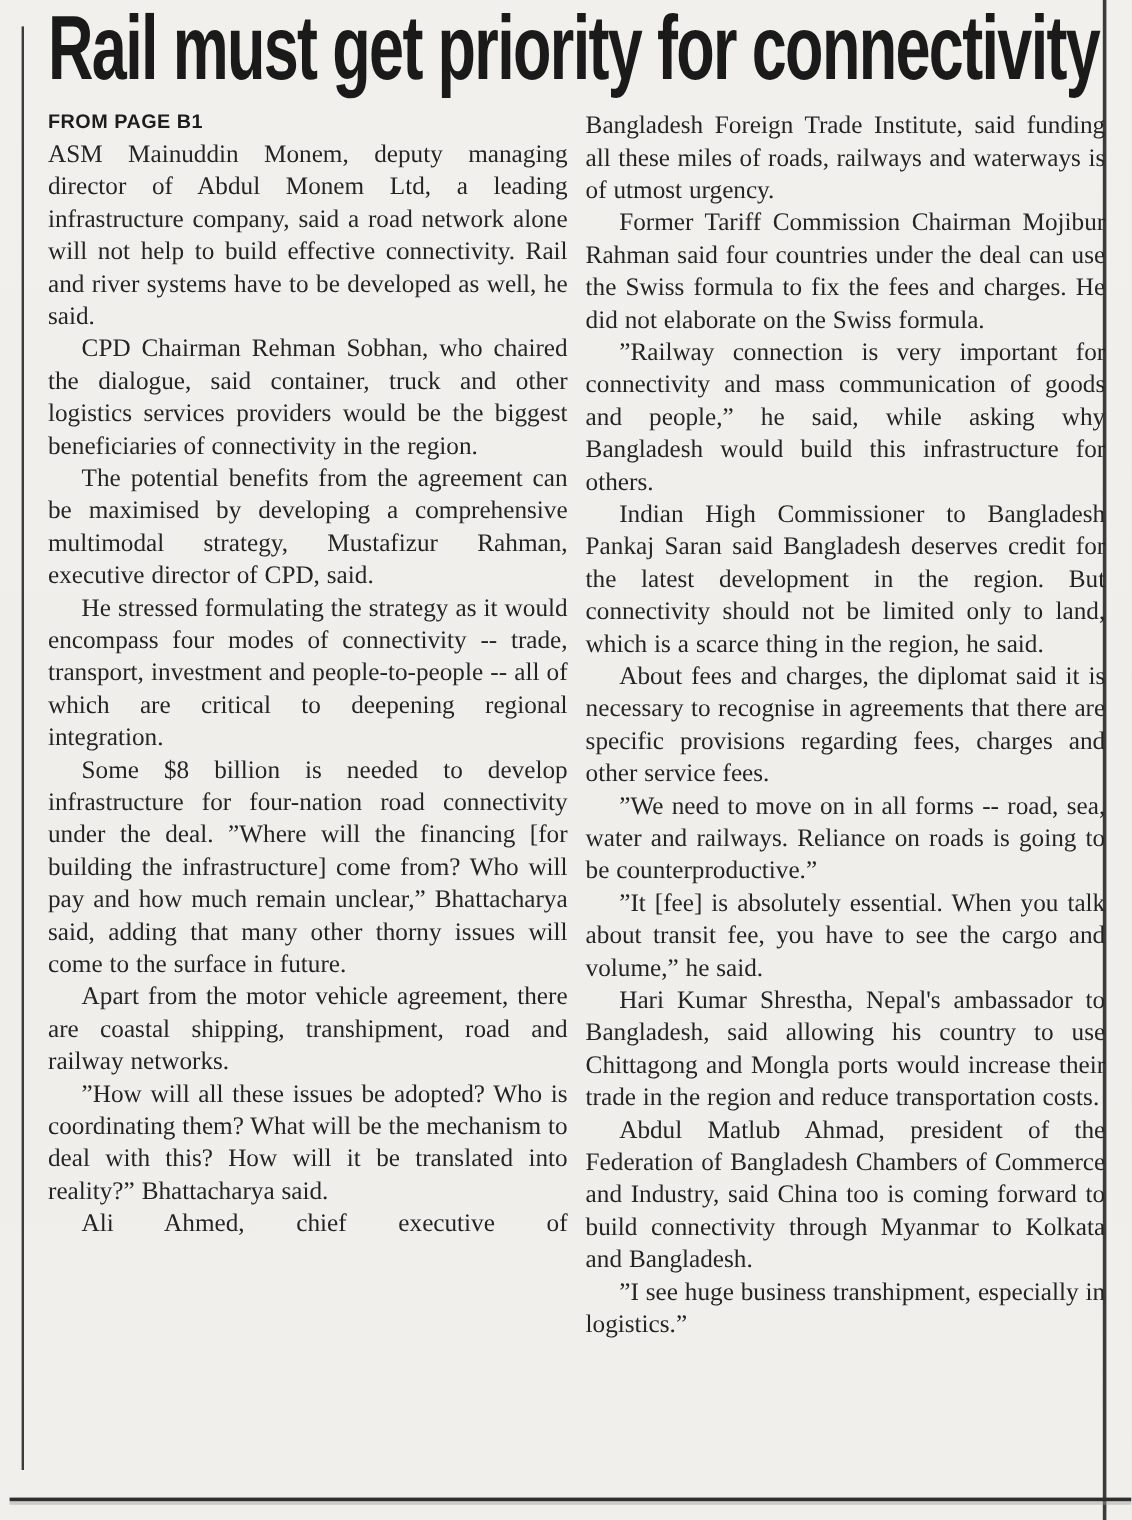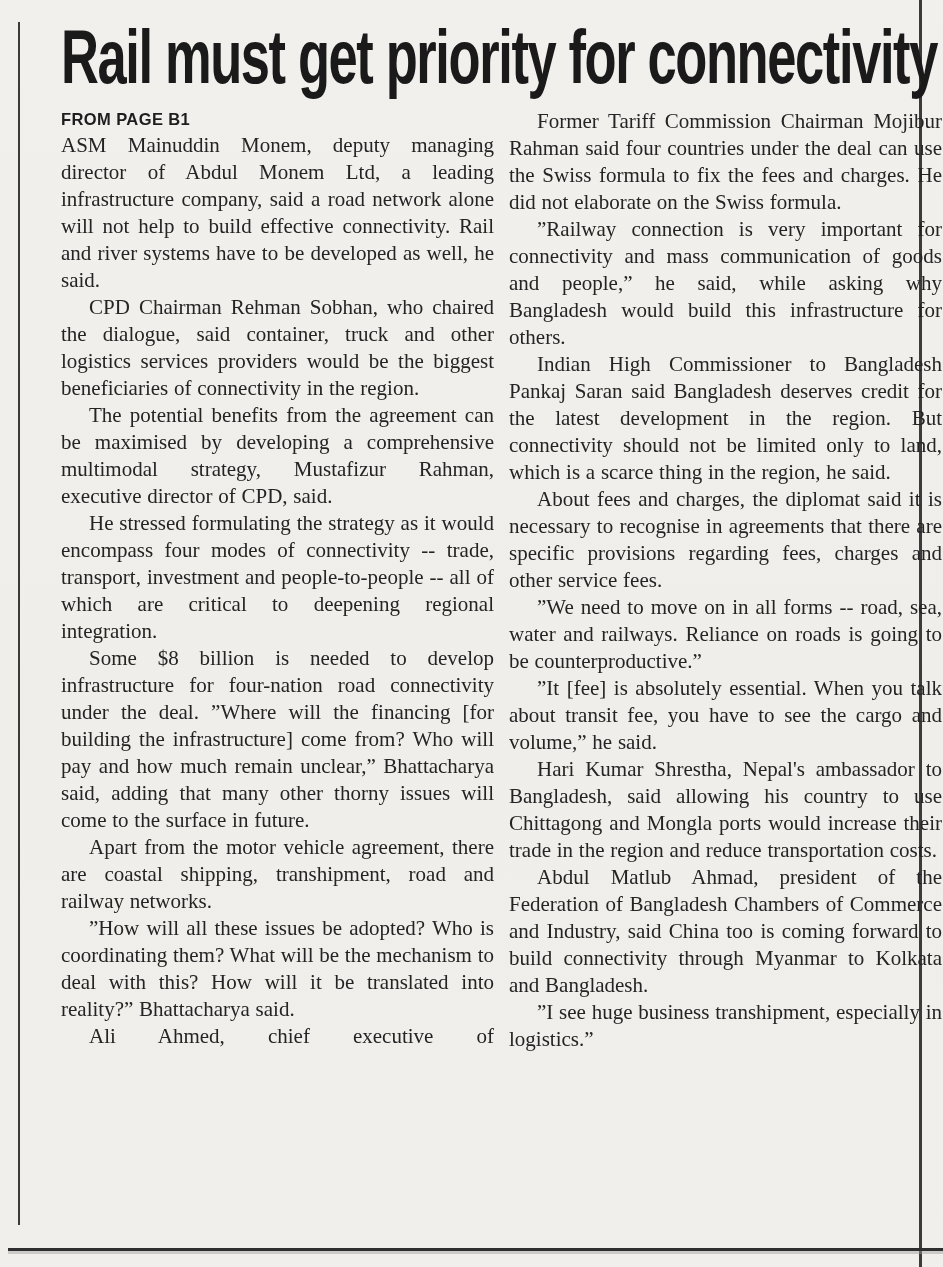--- a/index.html
+++ b/index.html
@@ -17,21 +17,21 @@
   }
   .rule-right {
     position: absolute; left: 919px; top: 0;
     width: 3px; height: 1267px; background: #3b3b3b;
   }
   .rule-bottom {
     position: absolute; left: 8px; top: 1248px;
     width: 935px; height: 3px; background: #2e2e2e;
     box-shadow: 0 3px 0 rgba(160,158,152,0.45);
   }
-  .content { position: absolute; left: 40px; top: 20px; width: 881px; margin-left: 21px; }
+  .content { position: absolute; left: 40px; top: 3px; width: 881px; }
   .headline-svg { display: block; margin: 0 0 4px 0; }
   .columns { display: flex; gap: 15px; }
   .col { width: 433px; }
   .kicker {
     font-family: Liberation Sans, sans-serif;
     font-weight: bold;
     font-size: 16.5px;
     line-height: 22px;
     letter-spacing: 0.4px;
     color: #1d1d1d;
@@ -71,20 +71,21 @@
             <p class="para">He stressed formulating the strategy as it would encompass four modes of connectivity -- trade, transport, investment and people-to-people -- all of which are critical to deepening regional integration.</p>
             <p class="para">Some $8 billion is needed to develop infrastructure for four-nation road connectivity under the deal. ”Where will the financing [for building the infrastructure] come from? Who will pay and how much remain unclear,” Bhattacharya said, adding that many other thorny issues will come to the surface in future.</p>
             <p class="para">Apart from the motor vehicle agreement, there are coastal shipping, transhipment, road and railway networks.</p>
             <p class="para">”How will all these issues be adopted? Who is coordinating them? What will be the mechanism to deal with this? How will it be translated into reality?” Bhattacharya said.</p>
             <p class="para stretch">Ali Ahmed, chief executive of</p>
           </div>
       </div>
 
       <div class="col">
         <div>
+            <p class="para flush">Bangladesh Foreign Trade Institute, said funding all these miles of roads, railways and waterways is of utmost urgency.</p>
             <p class="para">Former Tariff Commission Chairman Mojibur Rahman said four countries under the deal can use the Swiss formula to fix the fees and charges. He did not elaborate on the Swiss formula.</p>
             <p class="para">”Railway connection is very important for connectivity and mass communication of goods and people,” he said, while asking why Bangladesh would build this infrastructure for others.</p>
             <p class="para">Indian High Commissioner to Bangladesh Pankaj Saran said Bangladesh deserves credit for the latest development in the region. But connectivity should not be limited only to land, which is a scarce thing in the region, he said.</p>
             <p class="para">About fees and charges, the diplomat said it is necessary to recognise in agreements that there are specific provisions regarding fees, charges and other service fees.</p>
             <p class="para">”We need to move on in all forms -- road, sea, water and railways. Reliance on roads is going to be counterproductive.”</p>
             <p class="para">”It [fee] is absolutely essential. When you talk about transit fee, you have to see the cargo and volume,” he said.</p>
             <p class="para">Hari Kumar Shrestha, Nepal's ambassador to Bangladesh, said allowing his country to use Chittagong and Mongla ports would increase their trade in the region and reduce transportation costs.</p>
             <p class="para">Abdul Matlub Ahmad, president of the Federation of Bangladesh Chambers of Commerce and Industry, said China too is coming forward to build connectivity through Myanmar to Kolkata and Bangladesh.</p>
             <p class="para">”I see huge business transhipment, especially in logistics.”</p>
           </div>

